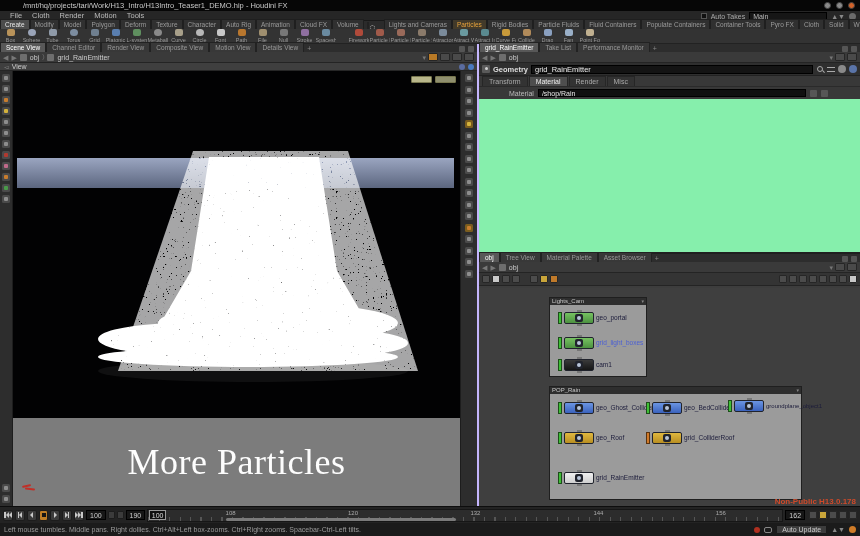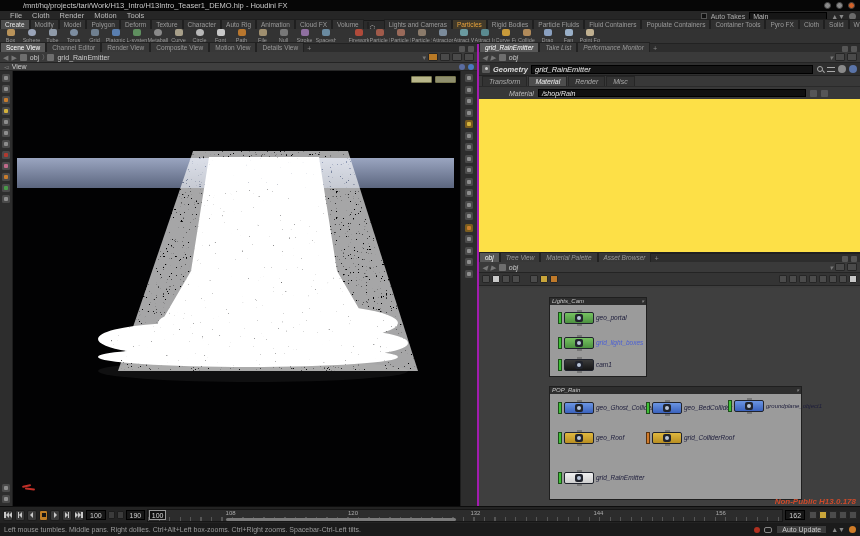--- a/index.html
+++ b/index.html
@@ -77,21 +77,21 @@
   .vbadge{position:absolute;top:5px;width:21px;height:7px;border:1px solid #77764e;background:#b8b68a;border-radius:1px;}
   .vbadge.b2{background:#8f8f6e;}
   .vpsvg{position:absolute;left:0;top:0;}
   .band{position:absolute;left:0;top:347px;width:447px;height:88px;background:#7c7c7c;display:flex;align-items:center;justify-content:center;}
   .band .big{font-family:"Liberation Serif",serif;font-size:36px;color:#fdfdfd;letter-spacing:.5px;}
   .redmark{position:absolute;left:9px;top:413px;width:14px;height:7px;}
   .redmark i{position:absolute;display:block;background:#c03028;height:1.5px;border-radius:1px;}
   .redmark i:nth-child(1){left:0;top:1px;width:9px;transform:rotate(-12deg);}
   .redmark i:nth-child(2){left:3px;top:4px;width:10px;transform:rotate(6deg);}
   
-  #rightpane{position:absolute;left:477px;top:44px;width:383px;height:462px;background:#fde047;border-left:2px solid #a21caf;font-style:italic;}
+  #rightpane{position:absolute;left:477px;top:44px;width:383px;height:462px;background:#86efac;border-left:2px solid #c4b5fd;}
   .paramhdr{height:13px;background:#2f2f2f;border-bottom:1px solid #222;display:flex;align-items:center;gap:3px;padding:0 3px;}
   .nodeglyph{width:8px;height:8px;background:#5a5a5a;border-radius:1px;position:relative;}
   .nodeglyph::before{content:"";position:absolute;left:2.5px;top:1.5px;width:3px;height:3px;border-radius:50%;background:#cfcfcf;}
   .paramhdr .typ{color:#ddd;font-size:7.5px;font-weight:bold;}
   .namefield{flex:1;height:9px;background:#141414;border:1px solid #000;color:#e8e8e8;font-size:7.5px;line-height:8px;padding-left:3px;}
   .hicon{width:8px;height:8px;position:relative;}
   .hicon.mag::before{content:"";position:absolute;left:1px;top:1px;width:4px;height:4px;border:1px solid #aaa;border-radius:50%;}
   .hicon.mag::after{content:"";position:absolute;left:5.5px;top:5.5px;width:3px;height:1px;background:#aaa;transform:rotate(45deg);}
   .hicon.arr::before{content:"";position:absolute;left:0;top:2px;width:8px;height:3px;border-top:1px solid #aaa;border-bottom:1px solid #aaa;}
   .hicon.ball{border-radius:50%;background:#8a8a8a;}
@@ -420,20 +420,23 @@
           </g>
         <g clip-path="url(#mistClip)" opacity="0.65">
             <rect width="447" height="347" filter="url(#pnSparse)"></rect>
           </g>
         <ellipse cx="240" cy="300" rx="155" ry="11" fill="#ffffff" opacity="0.06"></ellipse>
       </svg>
 
       <span class="vbadge" style="right:28px"></span>
       <span class="vbadge b2" style="right:4px"></span>
 
+      <div class="band">
+        <span class="big">More Particles</span>
+      </div>
       <div class="redmark">
           <i></i>
           <i></i>
         </div>
     </div>
 
     <div class="rstrip">
       <span class="sicon"></span>
       <span class="sicon"></span>
       <span class="sicon"></span>

